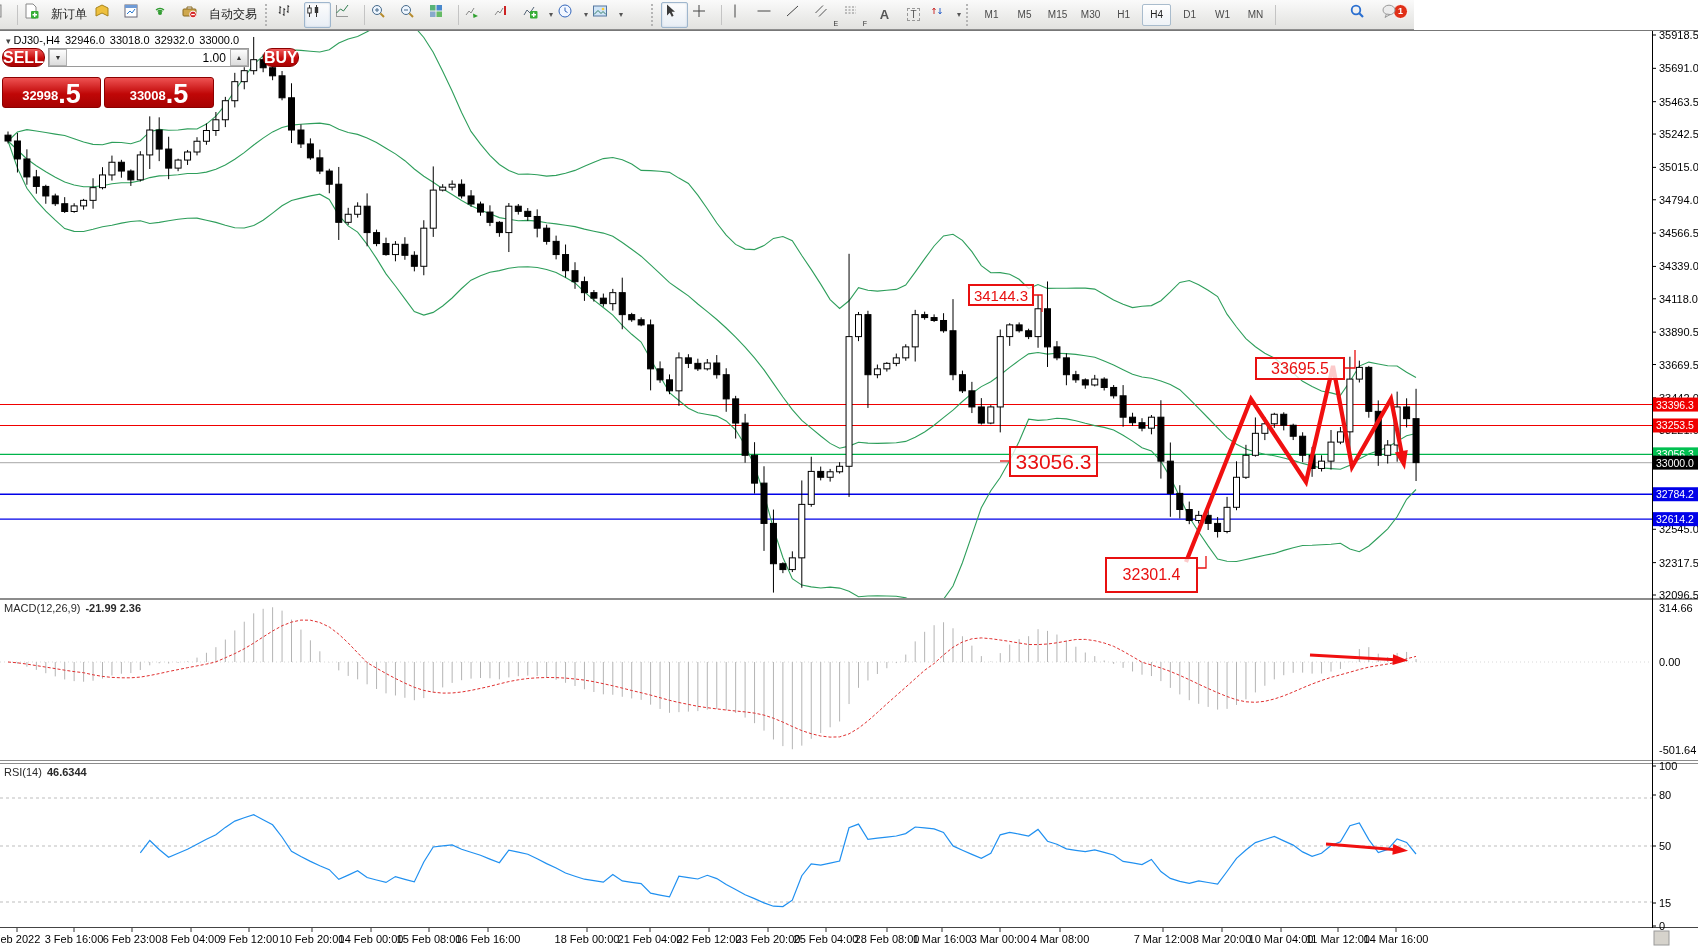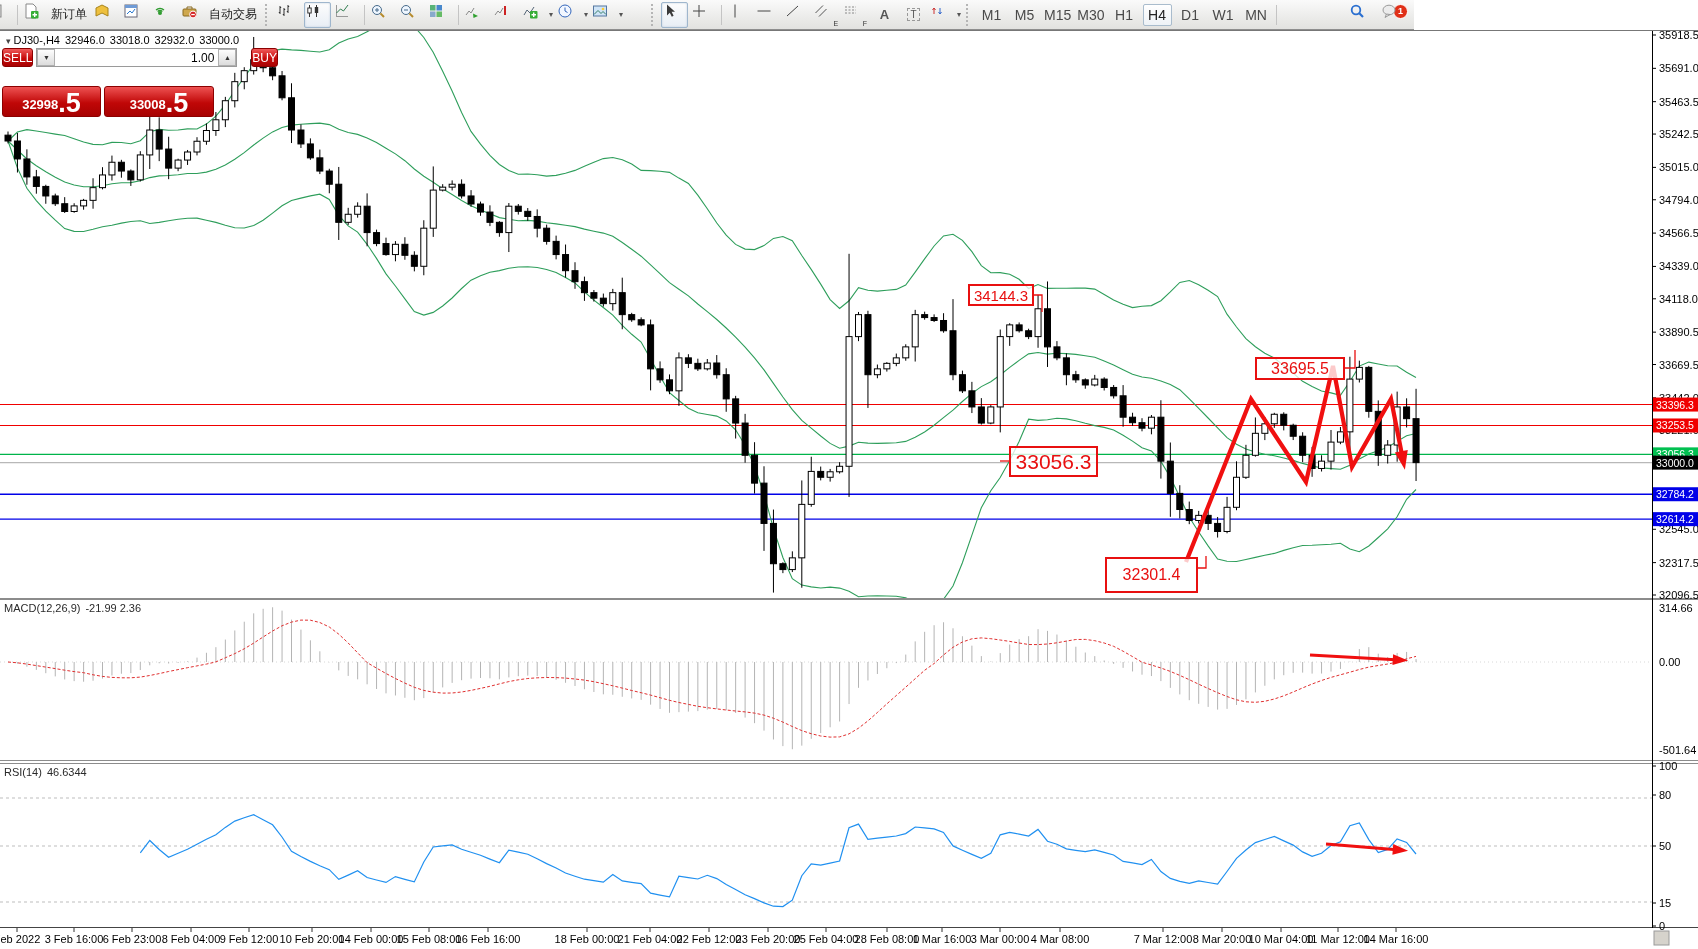--- a/index.html
+++ b/index.html
@@ -8,55 +8,55 @@
   #toolbar{position:absolute;left:0;top:0;width:1414px;height:30px;display:flex;align-items:center;
     background:linear-gradient(#fafafa,#e9e9e7 70%,#e2e2e0);border-bottom:1px solid #8e8e8e;box-sizing:border-box;z-index:30}
   .tbtn{width:25px;height:24px;display:flex;align-items:center;justify-content:center;margin:0 1px;
     border:1px solid transparent;border-radius:2px;position:relative;flex:none}
   .tbtn.pressed{border:1px solid #9fb6cd;background:linear-gradient(#fdfdfd,#e8eef5);box-shadow:inset 0 0 2px #b9c9da}
   .tbtext{font-size:12px;color:#222;margin:0 5px 0 1px;white-space:nowrap}
   .sep{width:1px;height:20px;background:#c4c4c4;margin:0 3px;flex:none}
   .grip{width:4px;height:22px;margin:0 3px;border-left:2px dotted #b5b5b5;flex:none}
   .caret{font-size:8px;color:#555;margin:0 2px 0 0;flex:none}
   .caret::after{content:"▾"}
-  .tf{min-width:27px;height:20px;display:flex;align-items:center;justify-content:center;font-size:14px;color:#4a4a4a;
+  .tf{min-width:27px;height:20px;display:flex;align-items:center;justify-content:center;font-size:10px;color:#4a4a4a;
     border:1px solid transparent;margin:0 2px;border-radius:2px;flex:none}
   .tf.pressed{border:1px solid #a9bccd;background:linear-gradient(#ffffff,#eef2f6);color:#222}
   .sub{position:absolute;right:1px;bottom:0;font-size:7px;font-style:normal;color:#333;line-height:1}
   .glyph{font-size:13px;color:#3c3c3c}
   .badge{position:absolute;top:1px;right:-2px;background:#e03018;color:#fff;border-radius:8px;min-width:13px;height:13px;
     font-size:9px;font-weight:bold;display:flex;align-items:center;justify-content:center;border:1px solid #fff}
   .right-icons{margin-left:auto;display:flex;align-items:center;padding-right:6px}
   
   #symline{position:absolute;left:6px;top:34px;font-size:11px;color:#000;z-index:20;white-space:nowrap}
   #symline span{margin-right:5px}
   #symline .dd{color:#444;font-size:9px;margin-right:3px}
   
   #oneclick{position:absolute;left:2px;top:48px;width:212px;z-index:25}
   .oc-row1{display:flex;height:19px}
-  .oc-btn{color:#fff;font-weight:normal;font-size:12px;display:flex;align-items:center;justify-content:center;
-    background:linear-gradient(#f05b5b,#c60a0a 55%,#a90303);border:1px solid #8c0000;border-radius:3px;box-sizing:border-box}
+  .oc-btn{color:#fff;font-weight:bold;font-size:16px;display:flex;align-items:center;justify-content:center;
+    background:linear-gradient(#f05b5b,#c60a0a 55%,#a90303);border:1px solid #8c0000;border-radius:9px;box-sizing:border-box}
   #sellbtn{width:46px}
   #buybtn{width:52px;margin-left:14px}
   .oc-spin{flex:1;display:flex;margin-left:3px;border:1px solid #9a9a9a;background:#f97316;box-sizing:border-box}
   .spin-btn{width:18px;background:linear-gradient(#fdfdfd,#dcdcdc);border:1px solid #b0b0b0;display:flex;align-items:center;
     justify-content:center;font-size:7px;color:#333;box-sizing:border-box;flex:none}
   .spin-btn.down::after{content:"▼"}
   .spin-btn.up::after{content:"▲"}
   .vol{flex:1;border:none;outline:none;font-size:12px;text-align:right;padding:0 4px;min-width:10px;font-family:"Liberation Sans",sans-serif}
-  .oc-row2{display:flex;margin-top:19px;height:31px}
+  .oc-row2{display:flex;margin-top:10px;height:31px}
   .oc-price{background:linear-gradient(#ee5252,#c00707 55%,#a70202);border:1px solid #8c0000;border-radius:3px;color:#fff;
     display:flex;align-items:flex-end;justify-content:center;box-sizing:border-box;padding-bottom:1px}
   #sellprice{width:99px}
   #buyprice{width:110px;margin-left:3px}
   .p-main{font-size:13px;font-weight:bold;margin-bottom:3px}
   .p-pip{font-size:27px;font-weight:bold;line-height:0.9}
   
   .pane-label{position:absolute;left:4px;font-size:11px;color:#2a2a2a;z-index:20;white-space:nowrap}
-  .pane-label b{font-weight:normal;margin-left:5px}
+  .pane-label b{font-weight:bold;margin-left:5px}
   
   .callout{position:absolute;border:2px solid #e81010;color:#e81010;background:rgba(255,255,255,0.78);
     display:flex;align-items:center;justify-content:center;z-index:22;box-sizing:border-box;line-height:1}
   svg{position:absolute;left:0;top:0;z-index:10}
   svg text{font-family:"Liberation Sans",sans-serif}
 </style>
 </head>
 <body>
 
 <div id="app">

